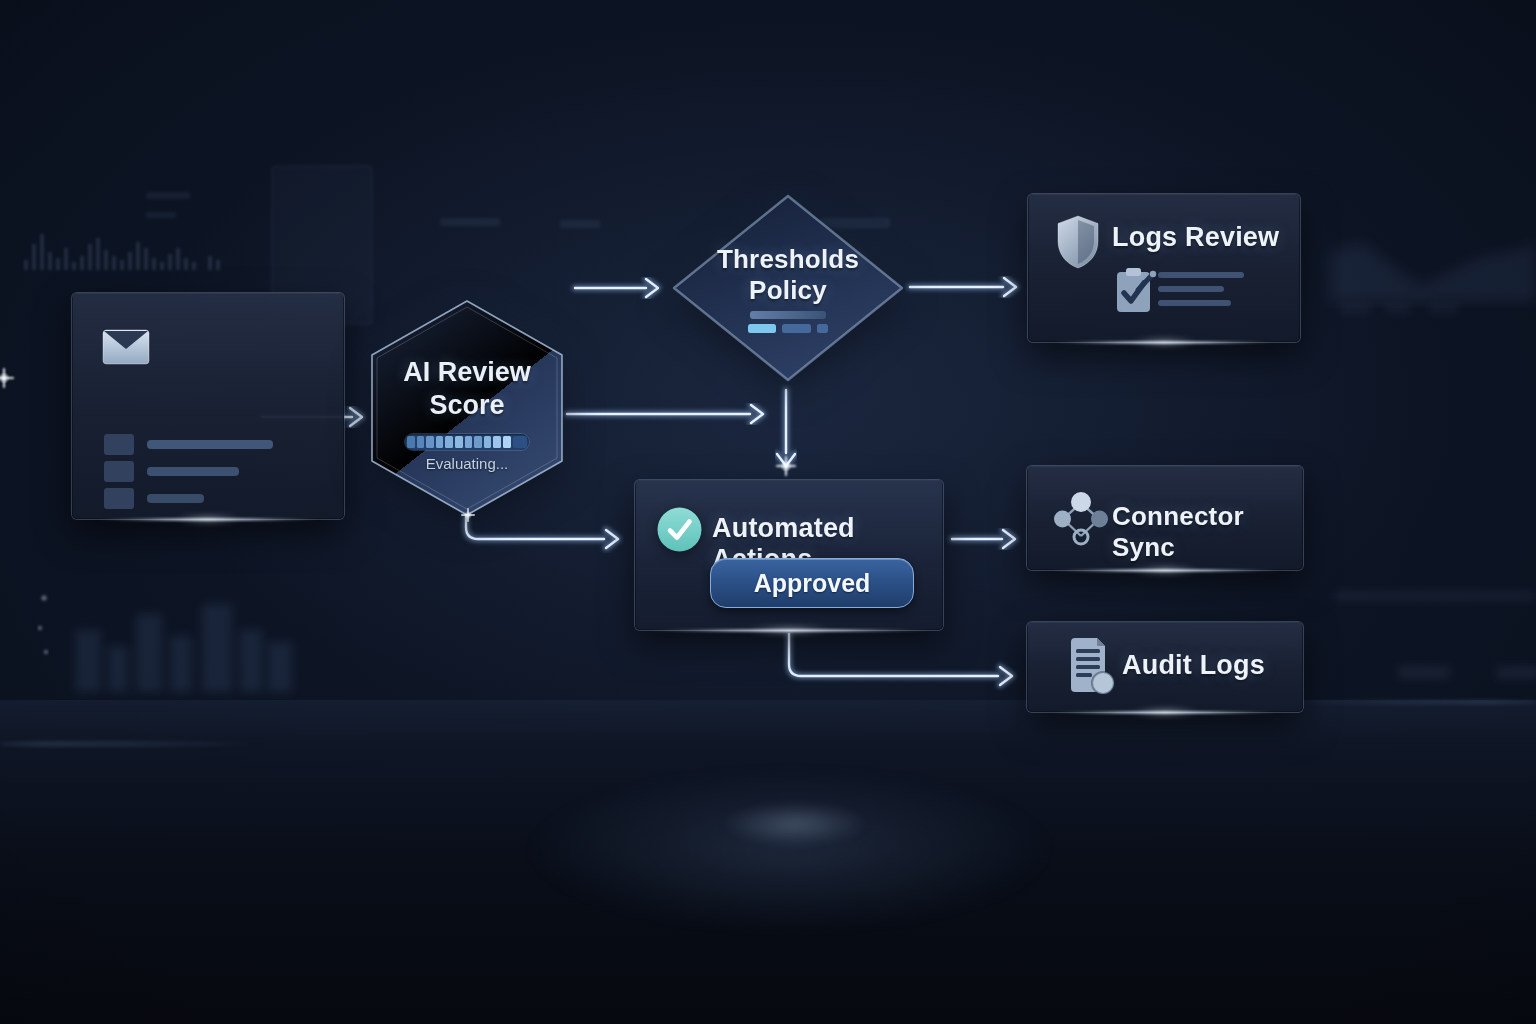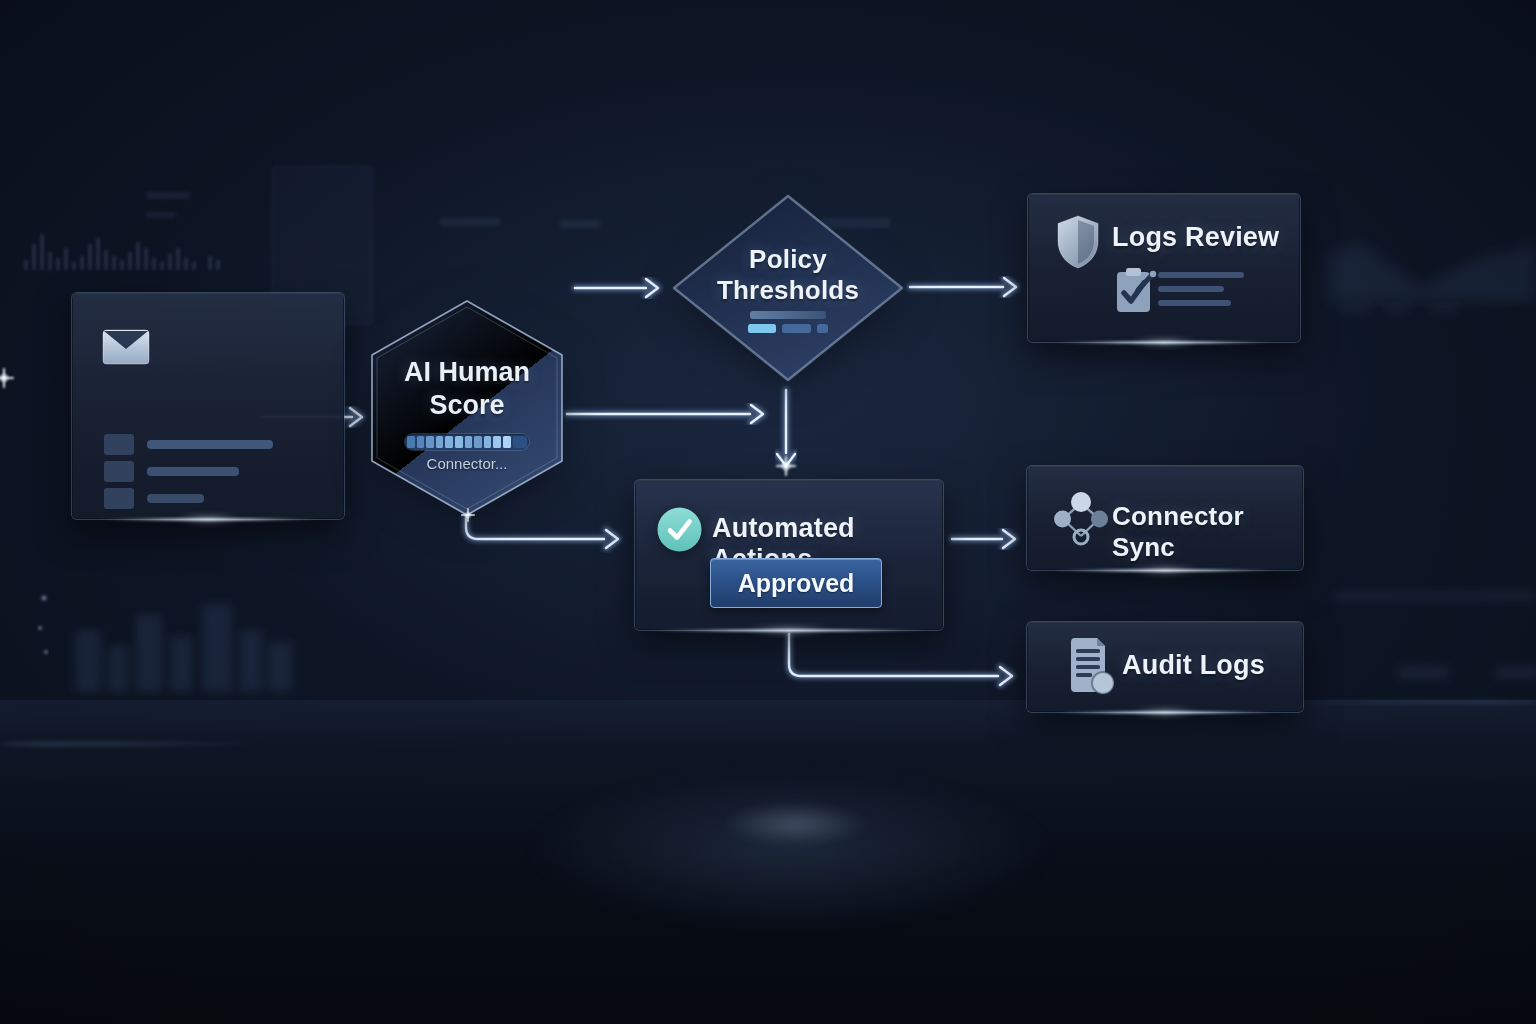--- a/index.html
+++ b/index.html
@@ -89,21 +89,21 @@
   .card-human .label { position:absolute; left:84px; top:28px; }
   .card-human .ic-clip { position:absolute; left:86px; top:72px; }
   .hr-lines { position:absolute; left:130px; top:78px; display:flex; flex-direction:column; gap:8px; }
   .hr-ln { height:6px; border-radius:3px; background:#3f5274; }
 
   
   .card-auto { left:635px; top:480px; width:308px; height:150px;
     background: linear-gradient(180deg, rgba(40,52,78,0.97) 0%, rgba(26,35,56,0.97) 55%, rgba(20,28,46,0.97) 100%); }
   .card-auto .ic-check { position:absolute; left:22px; top:27px; filter:drop-shadow(0 3px 6px rgba(0,0,0,0.4)); }
   .card-auto .label { position:absolute; left:77px; top:33px; font-size:27px; }
-  .btn-approved { position:absolute; left:75px; top:78px; width:172px; height:50px; border-radius:4px;
+  .btn-approved { position:absolute; left:75px; top:78px; width:204px; height:50px; border-radius:16px;
     background: linear-gradient(180deg,#3a649f 0%, #2c5189 45%, #1f3d6a 100%);
     border:1.5px solid #85acda; box-shadow: inset 0 1px 0 rgba(210,228,252,0.35), 0 4px 10px rgba(0,0,0,0.45);
     display:flex; align-items:center; justify-content:center;
     font-size:25px; font-weight:600; color:#f3f8fd; text-shadow:0 1px 2px rgba(0,0,0,0.5);
     font-family:"Liberation Sans","DejaVu Sans",sans-serif; cursor:pointer; }
 
   
   .card-connector { left:1027px; top:466px; width:276px; height:104px; }
   .card-connector .ic-net { position:absolute; left:26px; top:24px; }
   .card-connector .label { position:absolute; left:85px; top:35px; }
@@ -268,55 +268,55 @@
             <stop offset="0.6" stop-color="#263least"></stop>
             <stop offset="0.6" stop-color="#26375a"></stop>
             <stop offset="1" stop-color="#33476e"></stop>
           </linearGradient>
         </defs>
       <polygon points="98,3 193,57 193,163 98,217 3,163 3,57" fill="url(#hexG)" stroke="#a7bcd8" stroke-width="1.6" stroke-opacity="0.85" stroke-linejoin="round"></polygon>
       <polygon points="98,9 188,60 188,160 98,211 8,160 8,60" fill="none" stroke="rgba(255,255,255,0.18)" stroke-width="1" stroke-linejoin="round"></polygon>
     </svg>
     <div class="hex-content">
       <div class="hex-title">
-        <span style="display:block">AI Human</span>
+        <span style="display:block">AI Review</span>
         <span style="display:block">Score</span>
       </div>
       <div class="pb-track">
         <div class="pb-seg"></div>
           <div class="pb-seg"></div>
           <div class="pb-seg"></div>
           <div class="pb-seg"></div>
         <div class="pb-seg"></div>
           <div class="pb-seg"></div>
           <div class="pb-seg"></div>
           <div class="pb-seg"></div>
         <div class="pb-seg"></div>
           <div class="pb-seg"></div>
           <div class="pb-seg"></div>
         <div class="pb-rest"></div>
       </div>
-      <div class="hex-status">Connector...</div>
+      <div class="hex-status">Evaluating...</div>
     </div>
   </div>
 
   <div class="diamond-wrap">
     <svg class="shape" width="236" height="192" viewBox="0 0 236 192">
       <defs>
           <linearGradient id="diaG" x1="0.2" y1="0" x2="0.7" y2="1">
         <stop offset="0" stop-color="#16213a"></stop>
             <stop offset="1" stop-color="#2d4066"></stop>
           </linearGradient>
         </defs>
       <polygon points="118,4 232,96 118,188 4,96" fill="url(#diaG)" stroke="#8fa6c4" stroke-width="2.4" stroke-opacity="0.6" stroke-linejoin="round"></polygon>
     </svg>
     <div class="diamond-content">
       <div class="diamond-title node-label">
+        <span style="display:block">Thresholds</span>
         <span style="display:block">Policy</span>
-        <span style="display:block">Thresholds</span>
       </div>
       <div class="pt-bar1"></div>
       <div class="pt-row2">
         <div class="pt-seg bright" style="width:28px"></div>
         <div class="pt-seg" style="width:29px"></div>
         <div class="pt-seg" style="width:11px"></div>
       </div>
     </div>
   </div>
 

